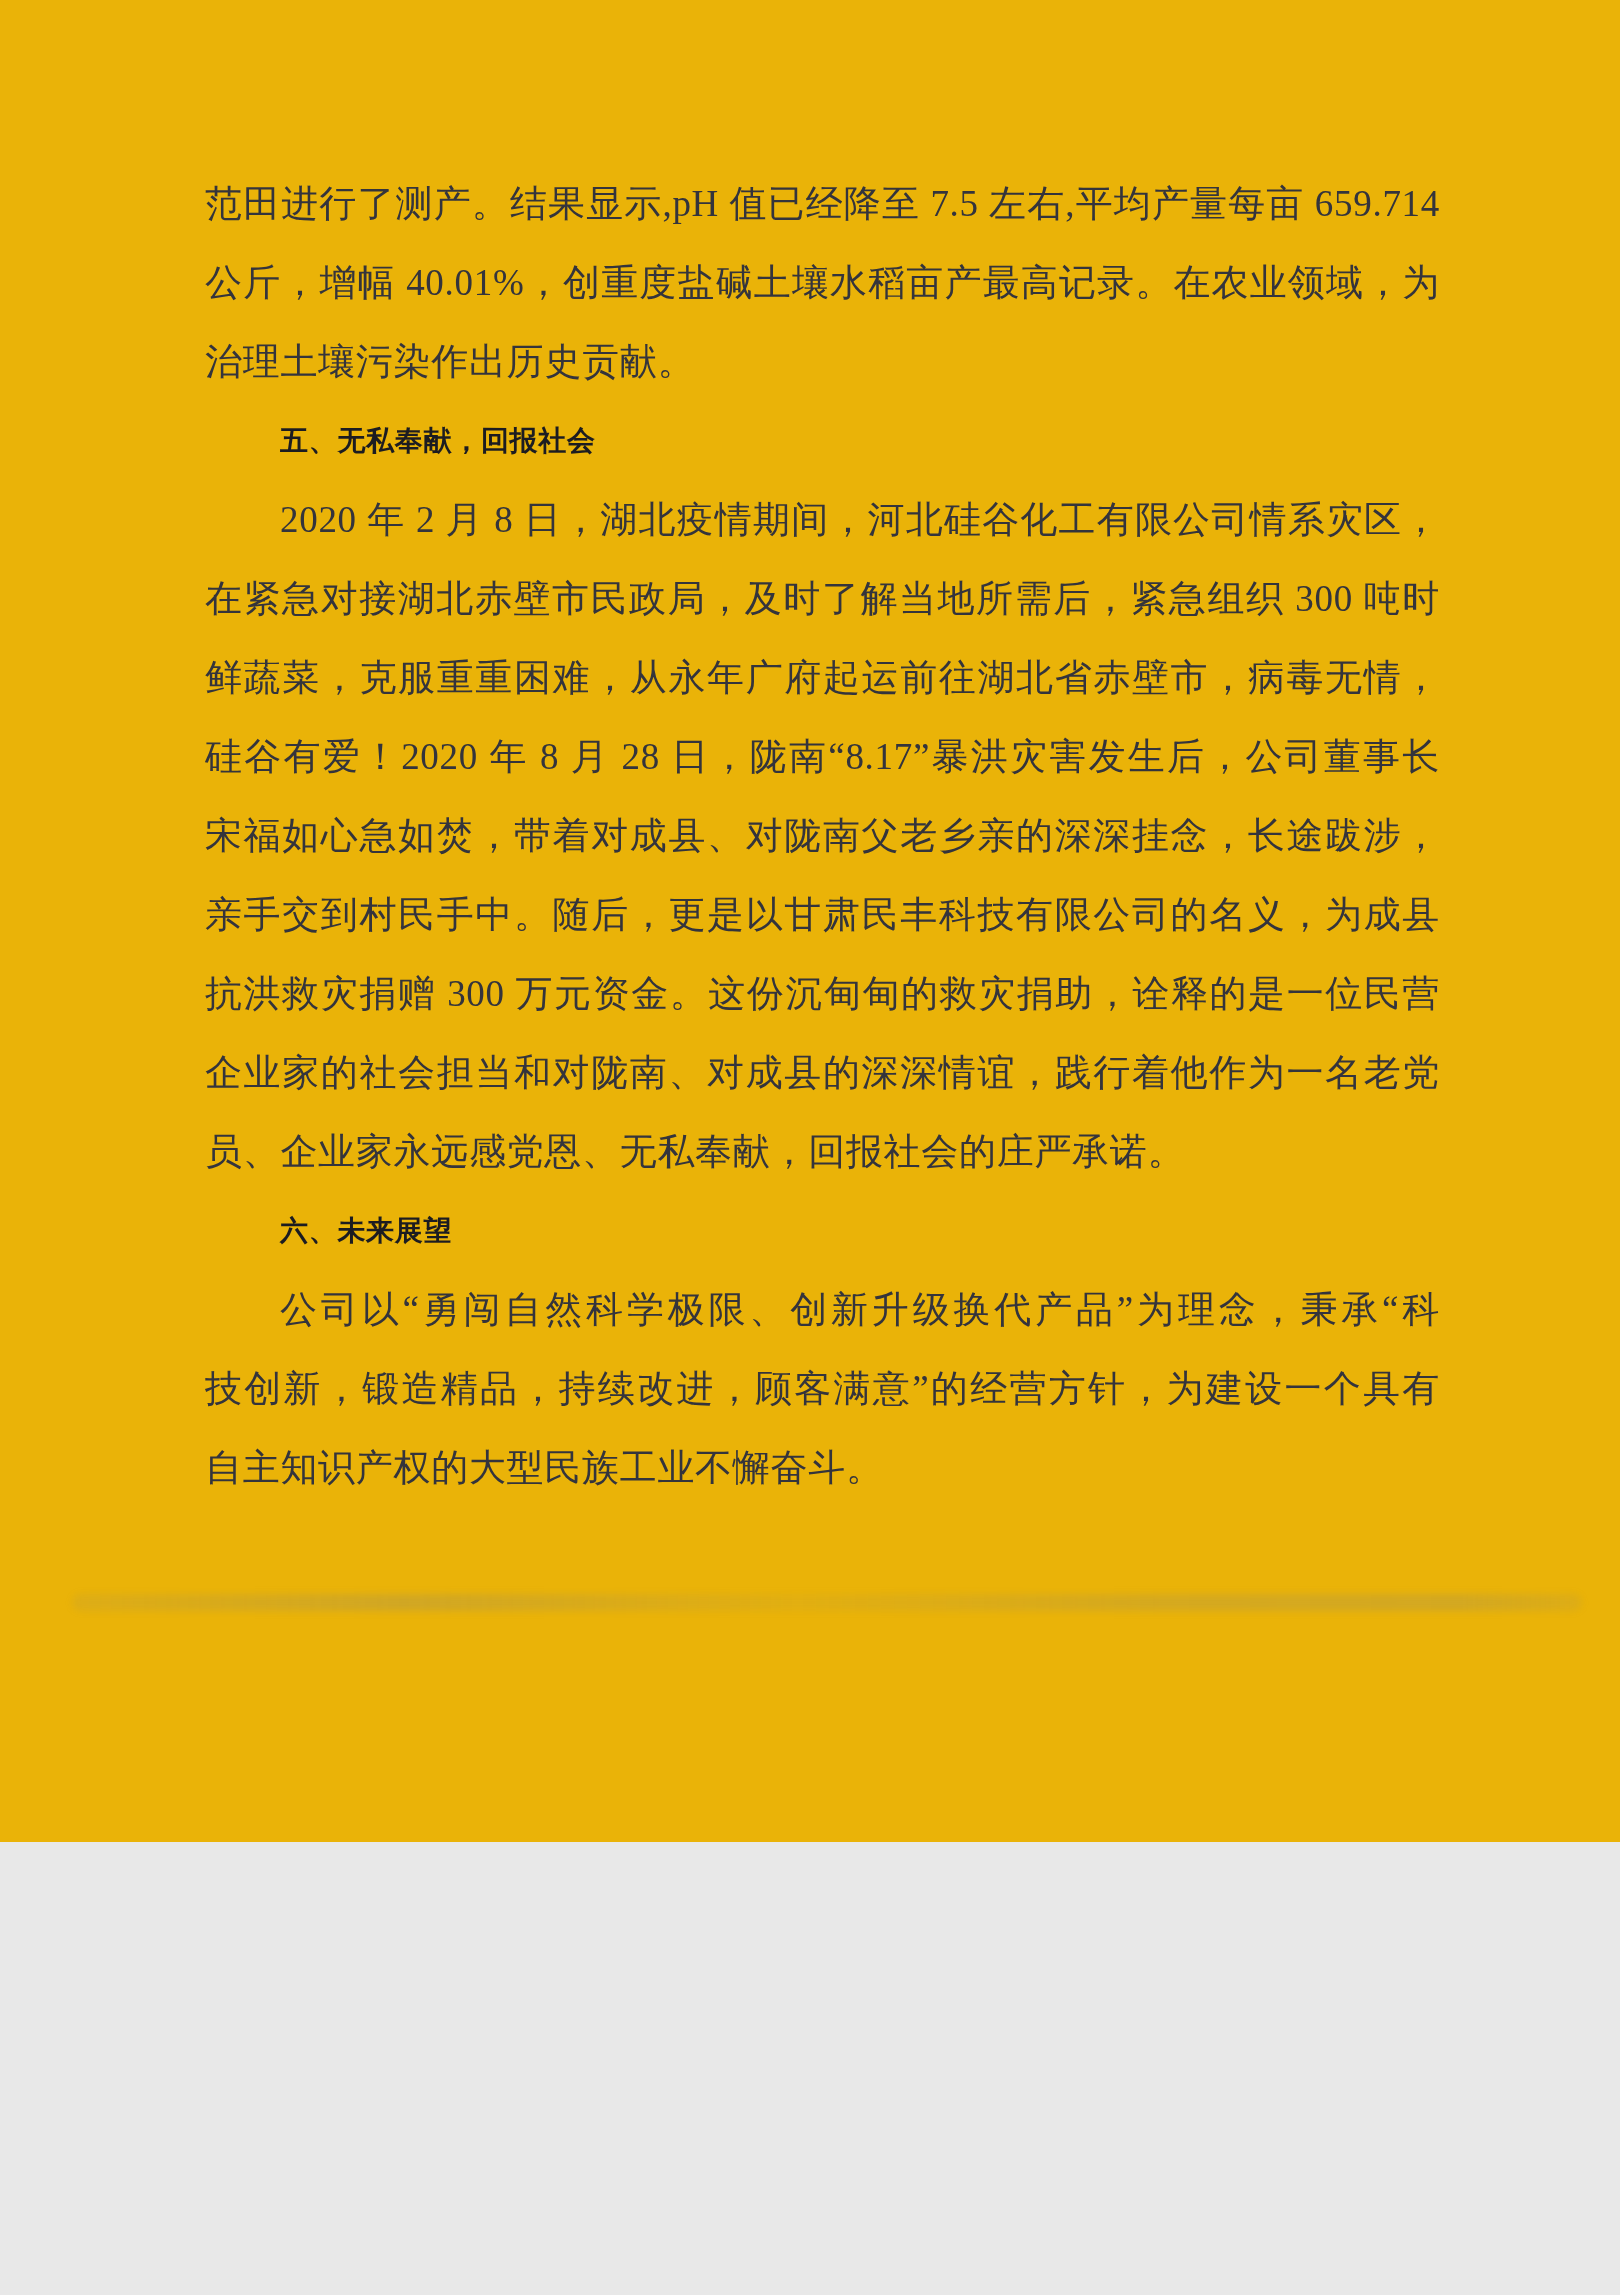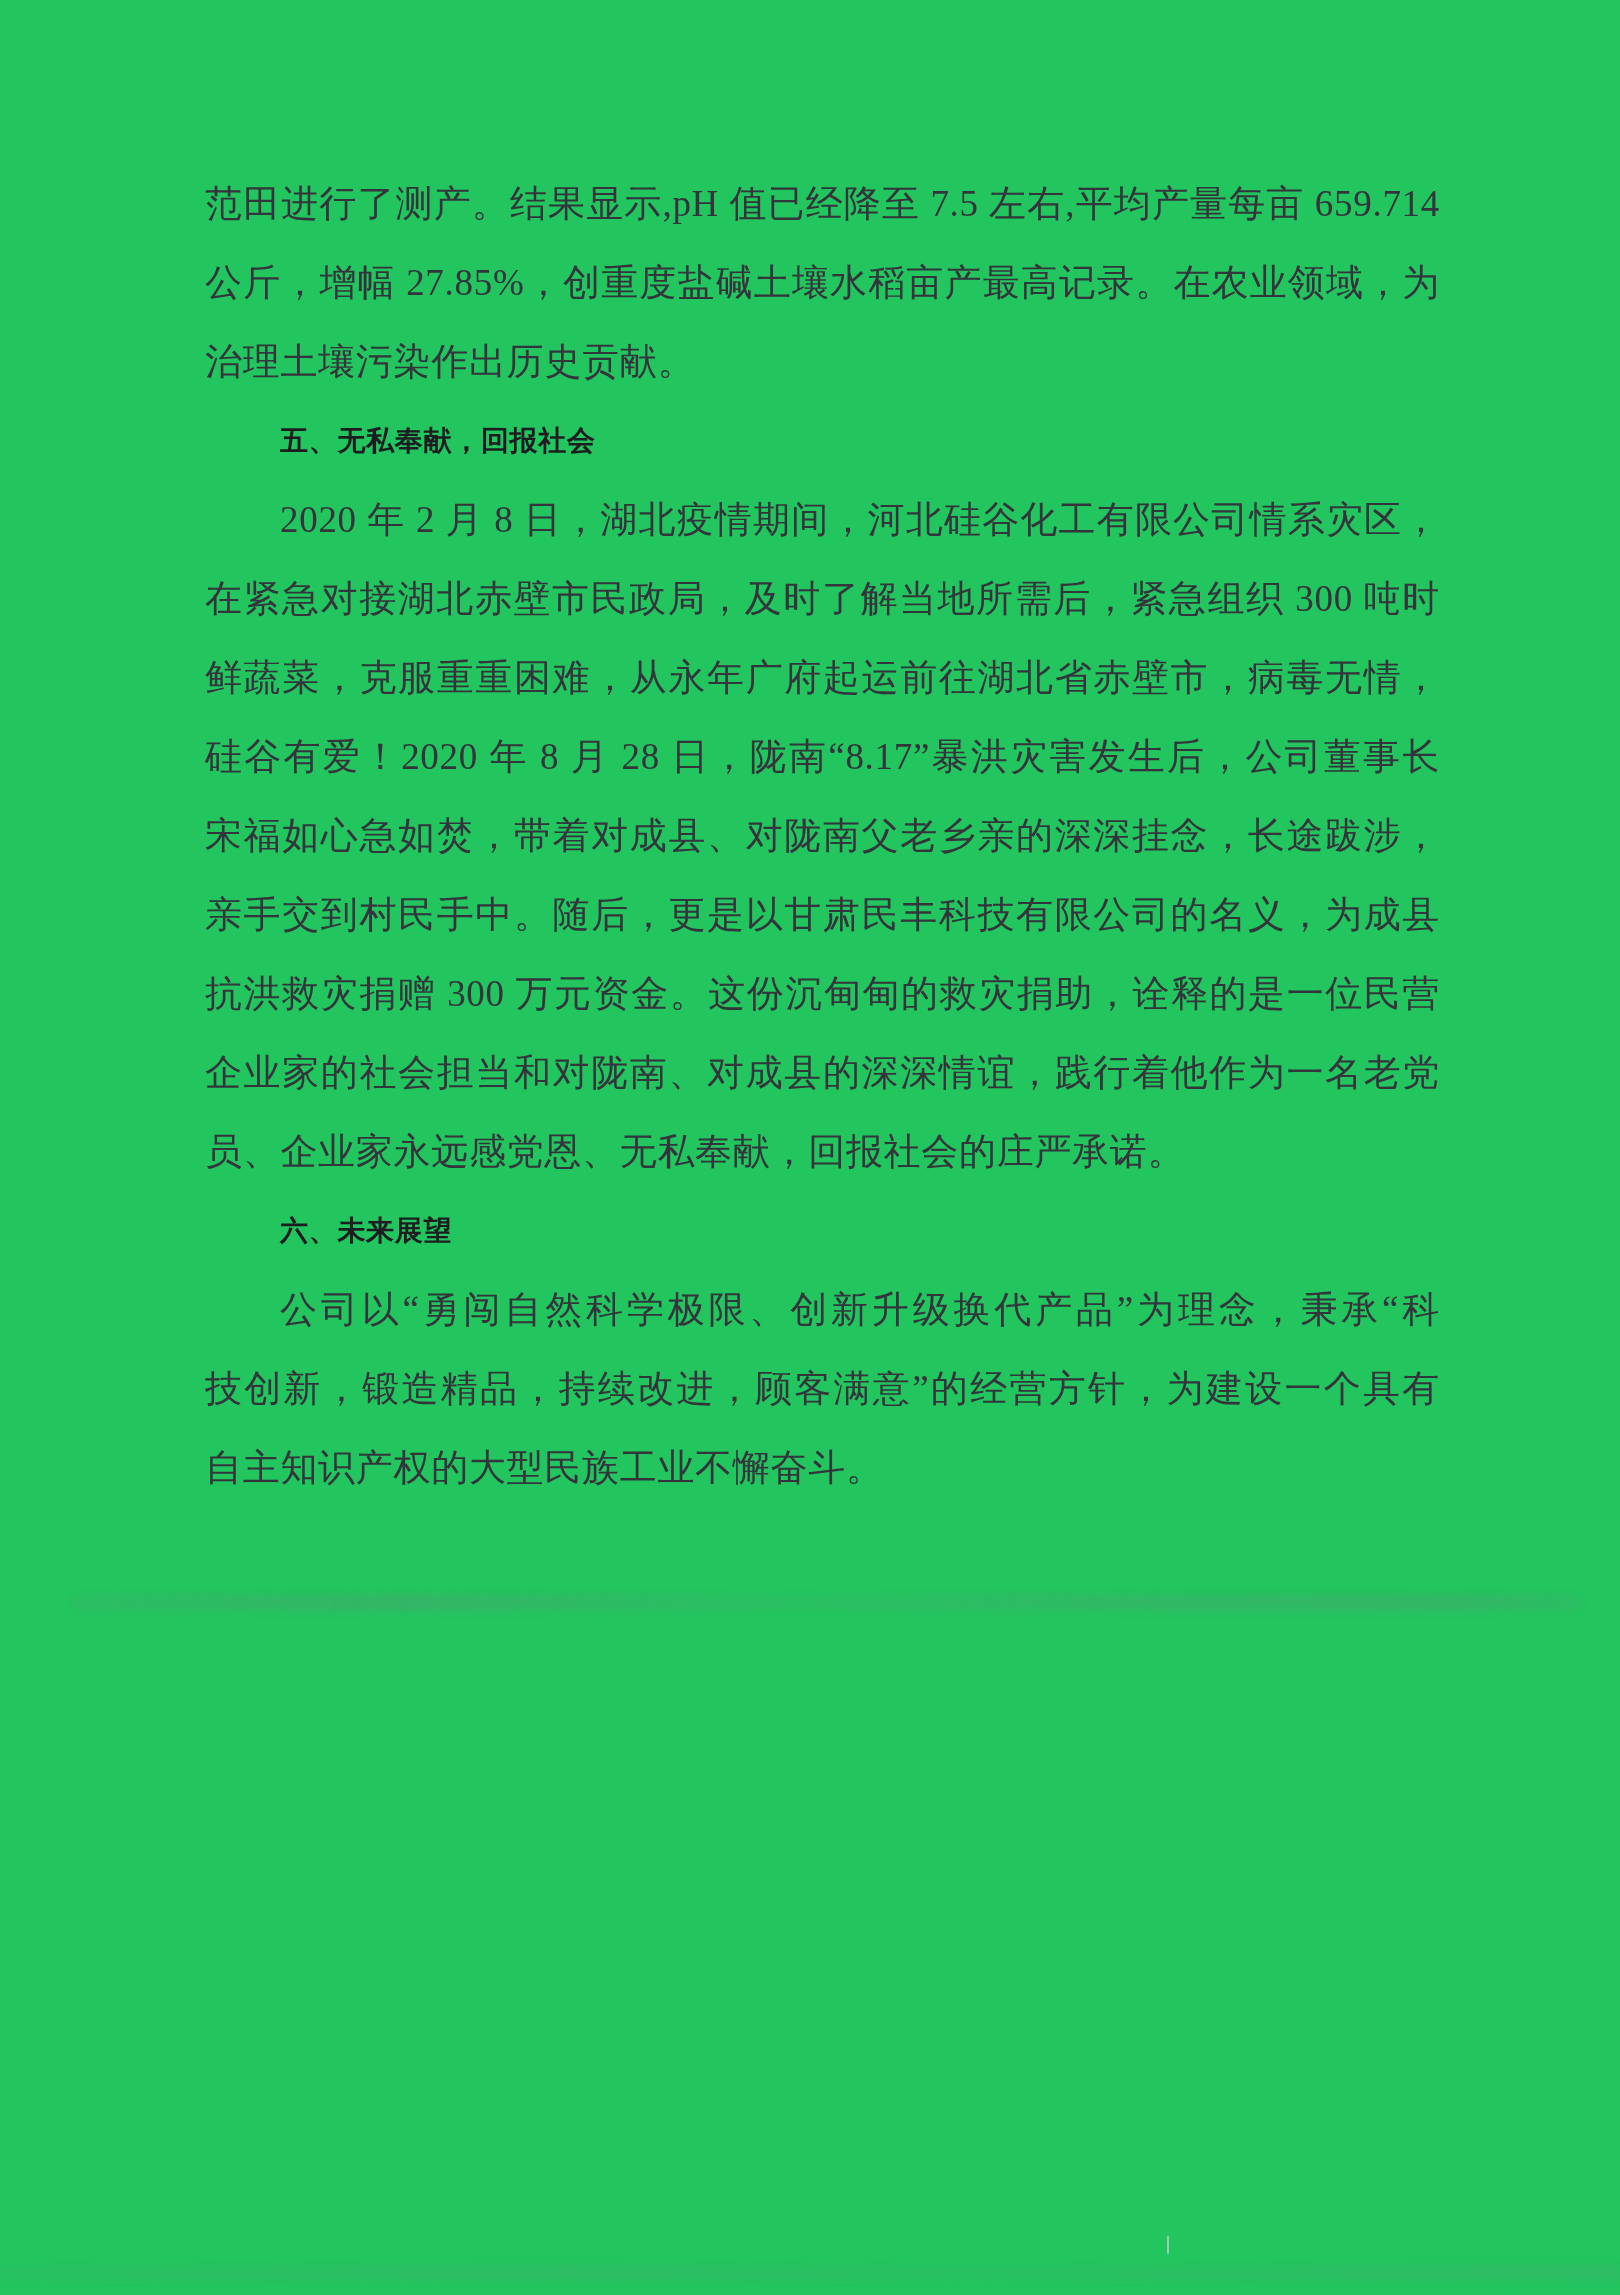--- a/index.html
+++ b/index.html
@@ -3,23 +3,23 @@
 <meta charset="utf-8">
 <style>
   html, body {
     margin: 0;
     padding: 0;
     background: #e8e8e8;
   }
   .page {
     position: relative;
     width: 1621px;
-    height: 2295px;
+    height: 1842px;
     margin: 0 auto;
-    background: #22c55e;
+    background: #eab308;
     overflow: hidden;
   }
   .text-block {
     position: absolute;
     left: 205px;
     top: 164px;
     width: 1235px;
     font-family: "Liberation Serif", "DejaVu Serif", serif;
     font-size: 37px;
     color: #34343c;
@@ -94,21 +94,21 @@
     border-radius: 1.3px;
   }
 </style>
 </head>
 <body>
 
 <div class="page">
   <div class="text-block">
 
     <div class="line just">范田进行了测产。结果显示,pH 值已经降至 7.5 左右,平均产量每亩 659.714</div>
-    <div class="line just">公斤，增幅 27.85%，创重度盐碱土壤水稻亩产最高记录。在农业领域，为</div>
+    <div class="line just">公斤，增幅 40.01%，创重度盐碱土壤水稻亩产最高记录。在农业领域，为</div>
     <div class="line">治理土壤污染作出历史贡献。</div>
 
     <div class="line heading">五、无私奉献，回报社会</div>
 
     <div class="line just indent">2020 年 2 月 8 日，湖北疫情期间，河北硅谷化工有限公司情系灾区，</div>
     <div class="line just">在紧急对接湖北赤壁市民政局，及时了解当地所需后，紧急组织 300 吨时</div>
     <div class="line just">鲜蔬菜，克服重重困难，从永年广府起运前往湖北省赤壁市，病毒无情，</div>
     <div class="line just">硅谷有爱！2020 年 8 月 28 日，陇南“8.17”暴洪灾害发生后，公司董事长</div>
     <div class="line just">宋福如心急如焚，带着对成县、对陇南父老乡亲的深深挂念，长途跋涉，</div>
     <div class="line just">亲手交到村民手中。随后，更是以甘肃民丰科技有限公司的名义，为成县</div>

